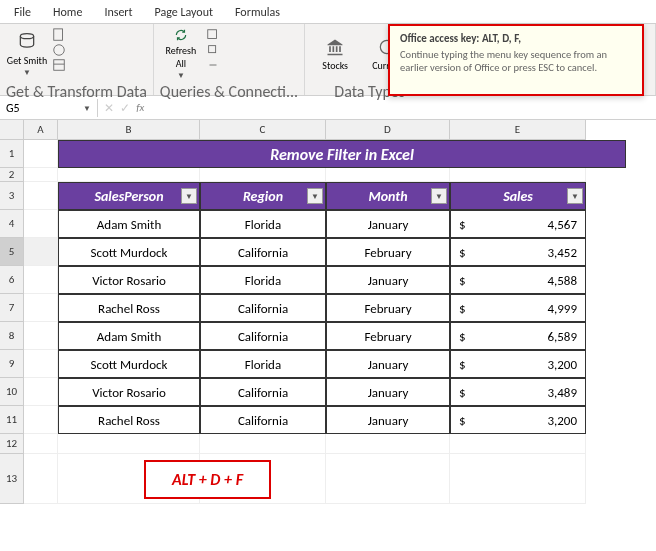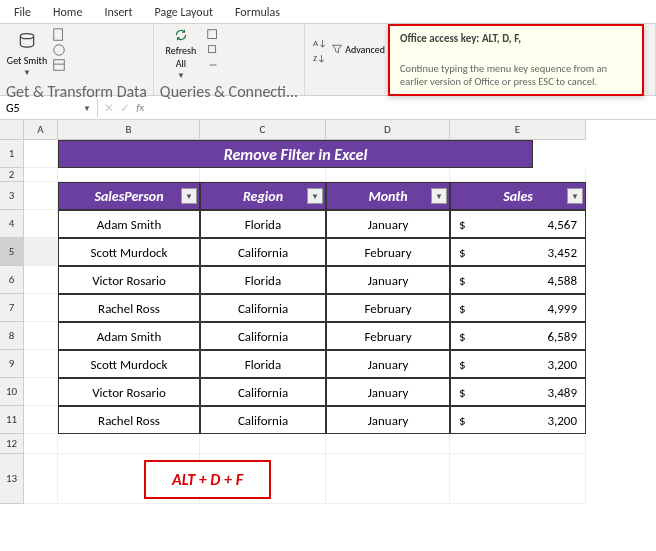--- a/index.html
+++ b/index.html
@@ -13,21 +13,21 @@
 .group-buttons { display: flex; align-items: flex-start; gap: 4px; flex: 1; padding-top: 2px; }
 .group-label { font-size: 16px; color: #666; text-align: center; padding: 2px 0; white-space: nowrap; }
 .big-btn { display: flex; flex-direction: column; align-items: center; justify-content: center; width: 42px; height: 52px; font-size: 10px; text-align: center; cursor: pointer; border-radius: 2px; }
 .small-btn-col { display: flex; flex-direction: column; gap: 1px; font-size: 10px; }
 .icon-svg { width: 20px; height: 20px; margin-bottom: 2px; }
 .mini-icon { width: 14px; height: 14px; display: inline-block; vertical-align: middle; }
 .sort-filter-box { display: flex; align-items: center; gap: 6px; }
 .sf-small { font-size: 10px; display: flex; align-items: center; gap: 2px; }
 
 .tooltip-box { position: absolute; top: 0; left: 388px; width: 256px; height: 72px; background: #fffff0; border: 2px solid #d00; padding: 6px 10px; box-shadow: 0 2px 6px rgba(0,0,0,0.2); z-index: 10; }
-.tooltip-title { font-size: 11px; font-weight: bold; color: #444; margin-bottom: 18px; }
+.tooltip-title { font-size: 11px; font-weight: bold; color: #444; margin-bottom: 4px; }
 .tooltip-text { font-size: 10.5px; color: #666; line-height: 1.2; }
 
 .name-box-bar { display: flex; align-items: center; height: 24px; border-bottom: 1px solid #d0d0d0; background: #fff; }
 .name-box { width: 98px; border-right: 1px solid #d0d0d0; padding: 2px 6px; font-size: 12px; display: flex; align-items: center; justify-content: space-between; }
 .fx-area { display: flex; align-items: center; gap: 6px; padding-left: 6px; }
 .fx-btn { color: #888; font-style: italic; font-size: 11px; cursor: pointer; }
 
 .sheet { display: flex; background: #fff; }
 .row-headers { display: flex; flex-direction: column; }
 .corner { width: 24px; height: 20px; background: #f0f0f0; border-right: 1px solid #ccc; border-bottom: 1px solid #ccc; }
@@ -109,20 +109,37 @@
               <rect x="3" y="3" width="8" height="8" fill="none" stroke="#666"></rect>
             </svg></span>
         <span class="mini-icon"><svg viewBox="0 0 16 16" width="14" height="14">
               <path d="M4 8h8" stroke="#666"></path>
             </svg></span>
       </div>
     </div>
     <div class="group-label">Queries &amp; Connecti...</div>
   </div>
 
+  <div class="ribbon-group" style="min-width:130px">
+    <div class="group-buttons">
+      <div class="big-btn" style="width:48px">
+        <svg class="icon-svg" viewBox="0 0 24 24">
+            <path d="M3 9l9-6 9 6v1H3zM5 11h2v7H5zm4 0h2v7H9zm4 0h2v7h-2zm4 0h2v7h-2zM3 20h18v2H3z" fill="#666"></path>
+          </svg>
+        <span>Stocks</span>
+      </div>
+      <div class="big-btn" style="width:48px">
+        <svg class="icon-svg" viewBox="0 0 24 24">
+            <circle cx="12" cy="12" r="8" fill="none" stroke="#666" stroke-width="1.5"></circle>
+          </svg>
+        <span>Curre...</span>
+      </div>
+    </div>
+    <div class="group-label">Data Types</div>
+  </div>
 
   <div class="ribbon-group" style="flex:1">
     <div class="group-buttons sort-filter-box">
       <div style="display:flex;flex-direction:column;gap:1px">
         <span class="mini-icon"><svg viewBox="0 0 16 16" width="16" height="16">
               <text x="2" y="11" font-size="9" fill="#444">A↓</text>
             </svg></span>
         <span class="mini-icon"><svg viewBox="0 0 16 16" width="16" height="16">
               <text x="2" y="11" font-size="9" fill="#444">Z↓</text>
             </svg></span>
@@ -179,21 +196,21 @@
       <div class="col-h w-a">A</div>
       <div class="col-h w-b">B</div>
       <div class="col-h w-c">C</div>
       <div class="col-h w-d">D</div>
       <div class="col-h w-e">E</div>
     </div>
     <div class="grid-body">
 
       <div class="grid-row">
           <div class="cell w-a"></div>
-        <div class="title-banner" style="width:475px;height:28px">Remove Filter in Excel</div>
+        <div class="title-banner" style="width:568px;height:28px">Remove Filter in Excel</div>
       </div>
 
       <div class="grid-row" style="height:14px">
           <div class="cell w-a" style="height:14px"></div>
           <div class="cell w-b" style="height:14px"></div>
           <div class="cell w-c" style="height:14px"></div>
           <div class="cell w-d" style="height:14px"></div>
           <div class="cell w-e" style="height:14px"></div>
         </div>
 

